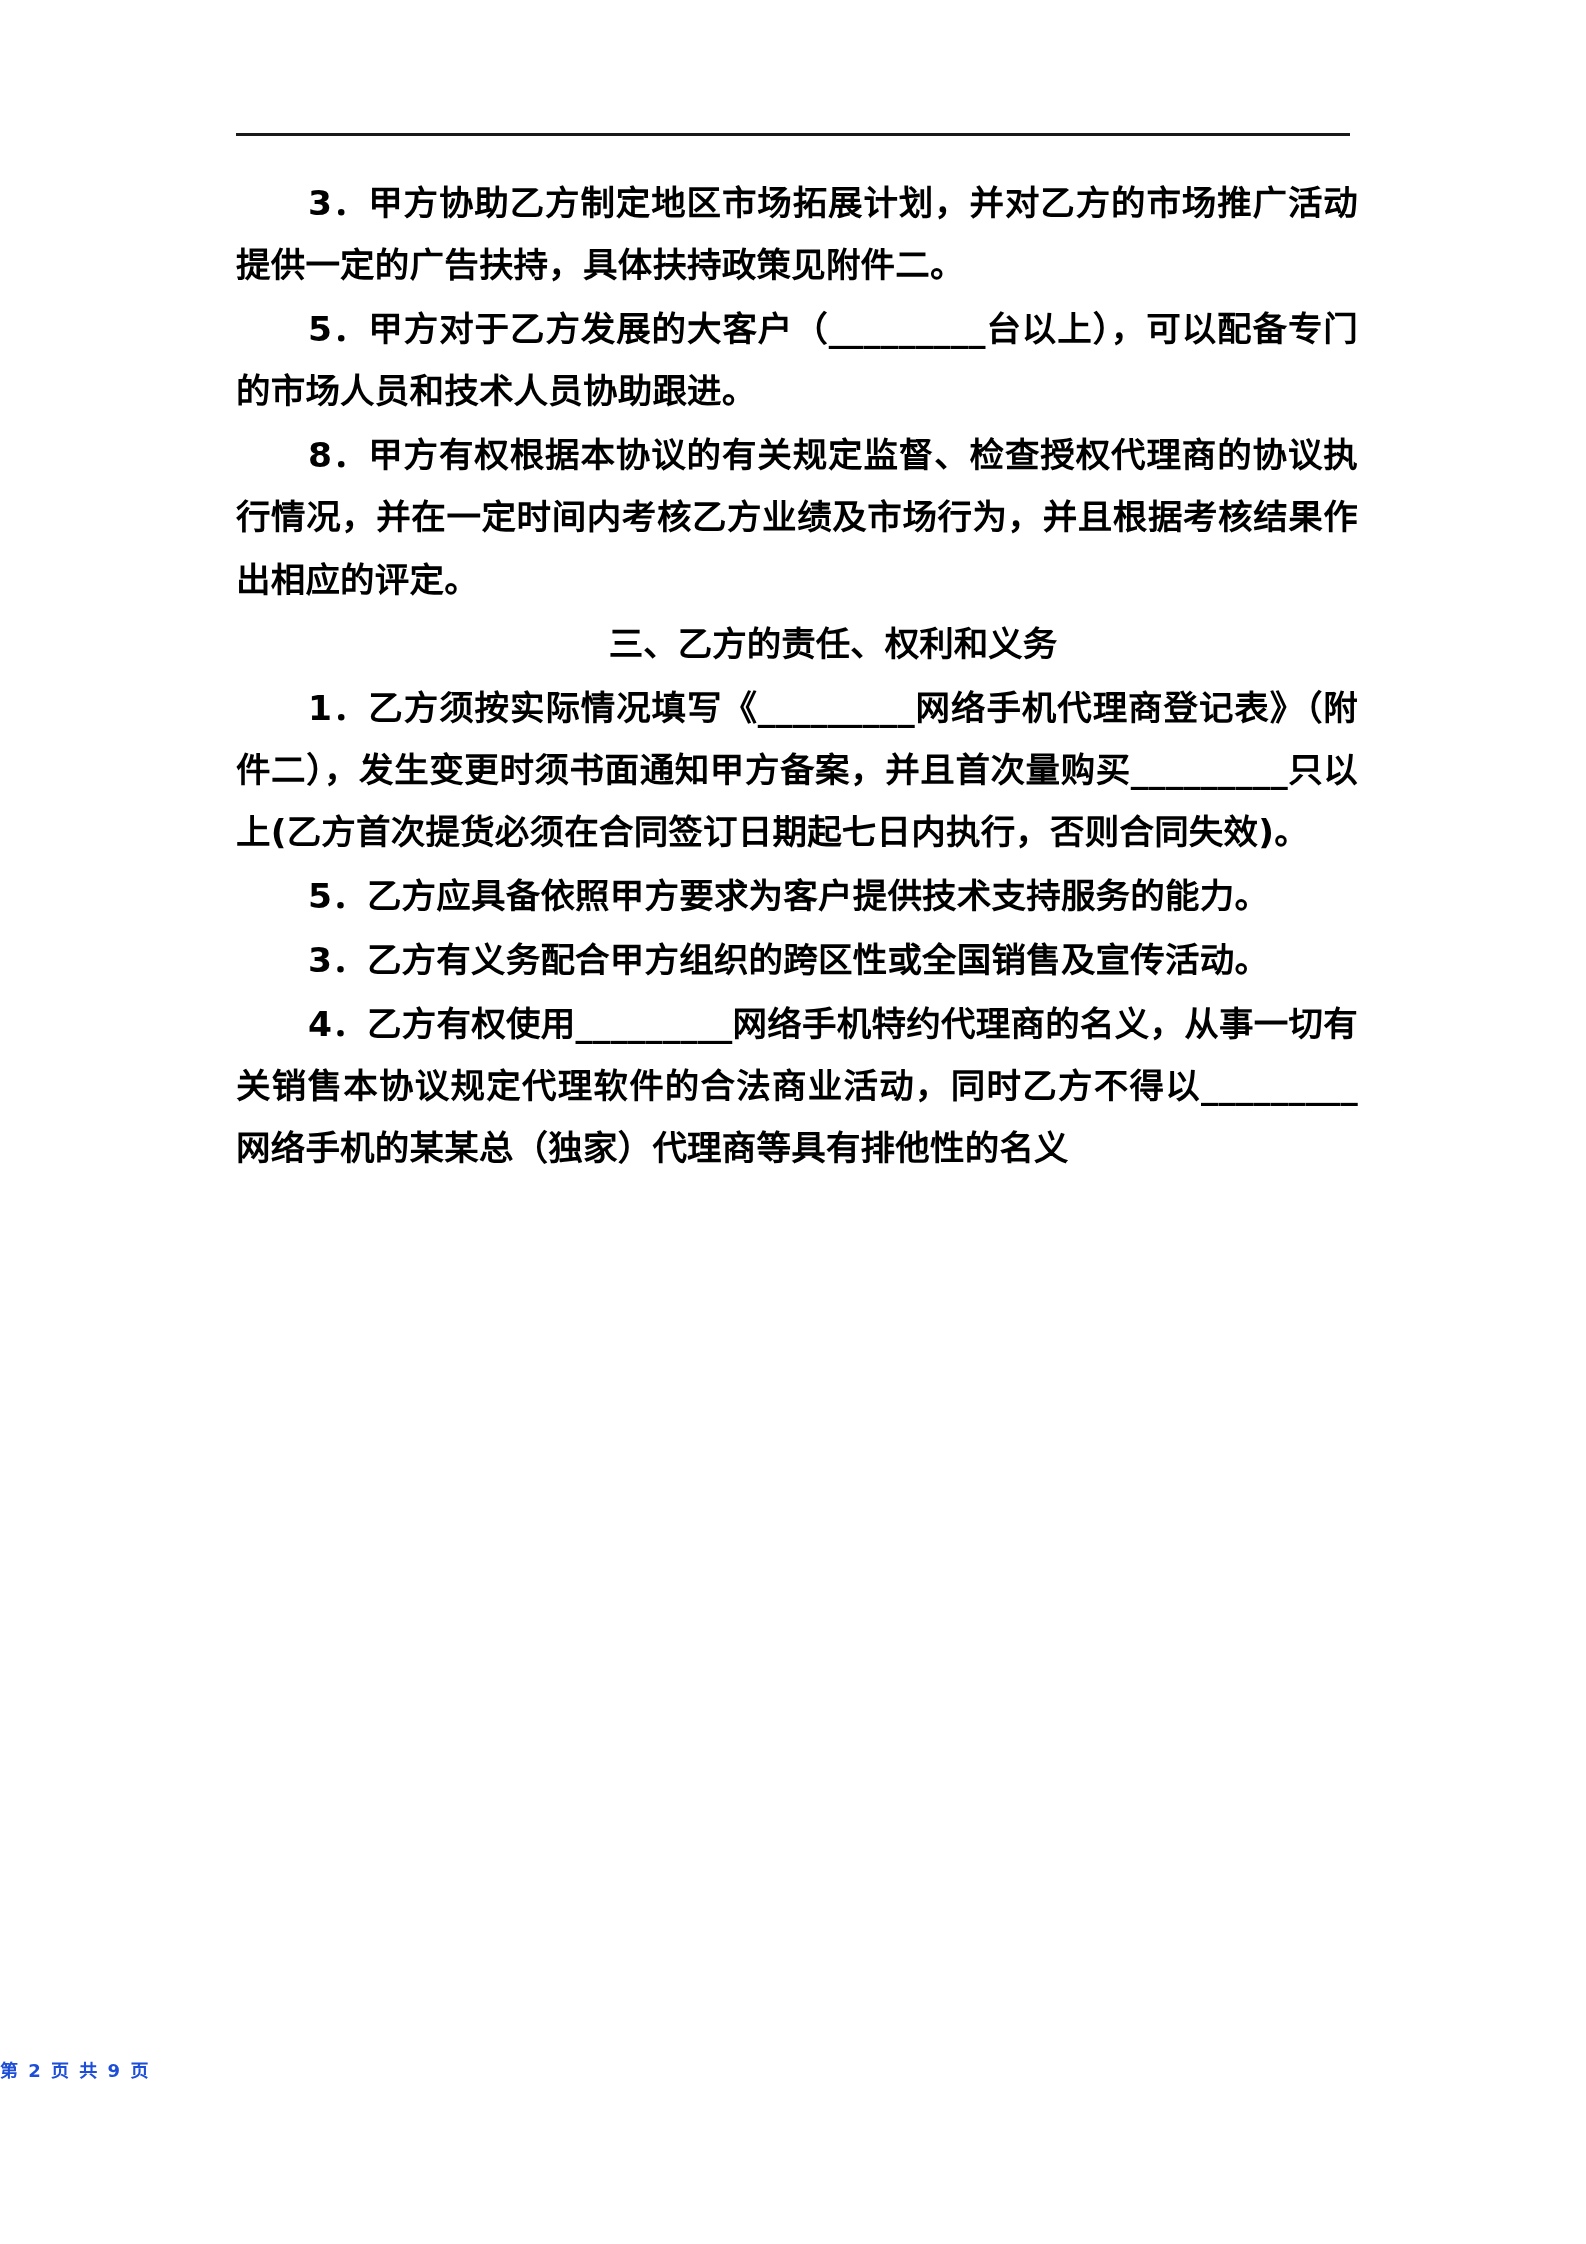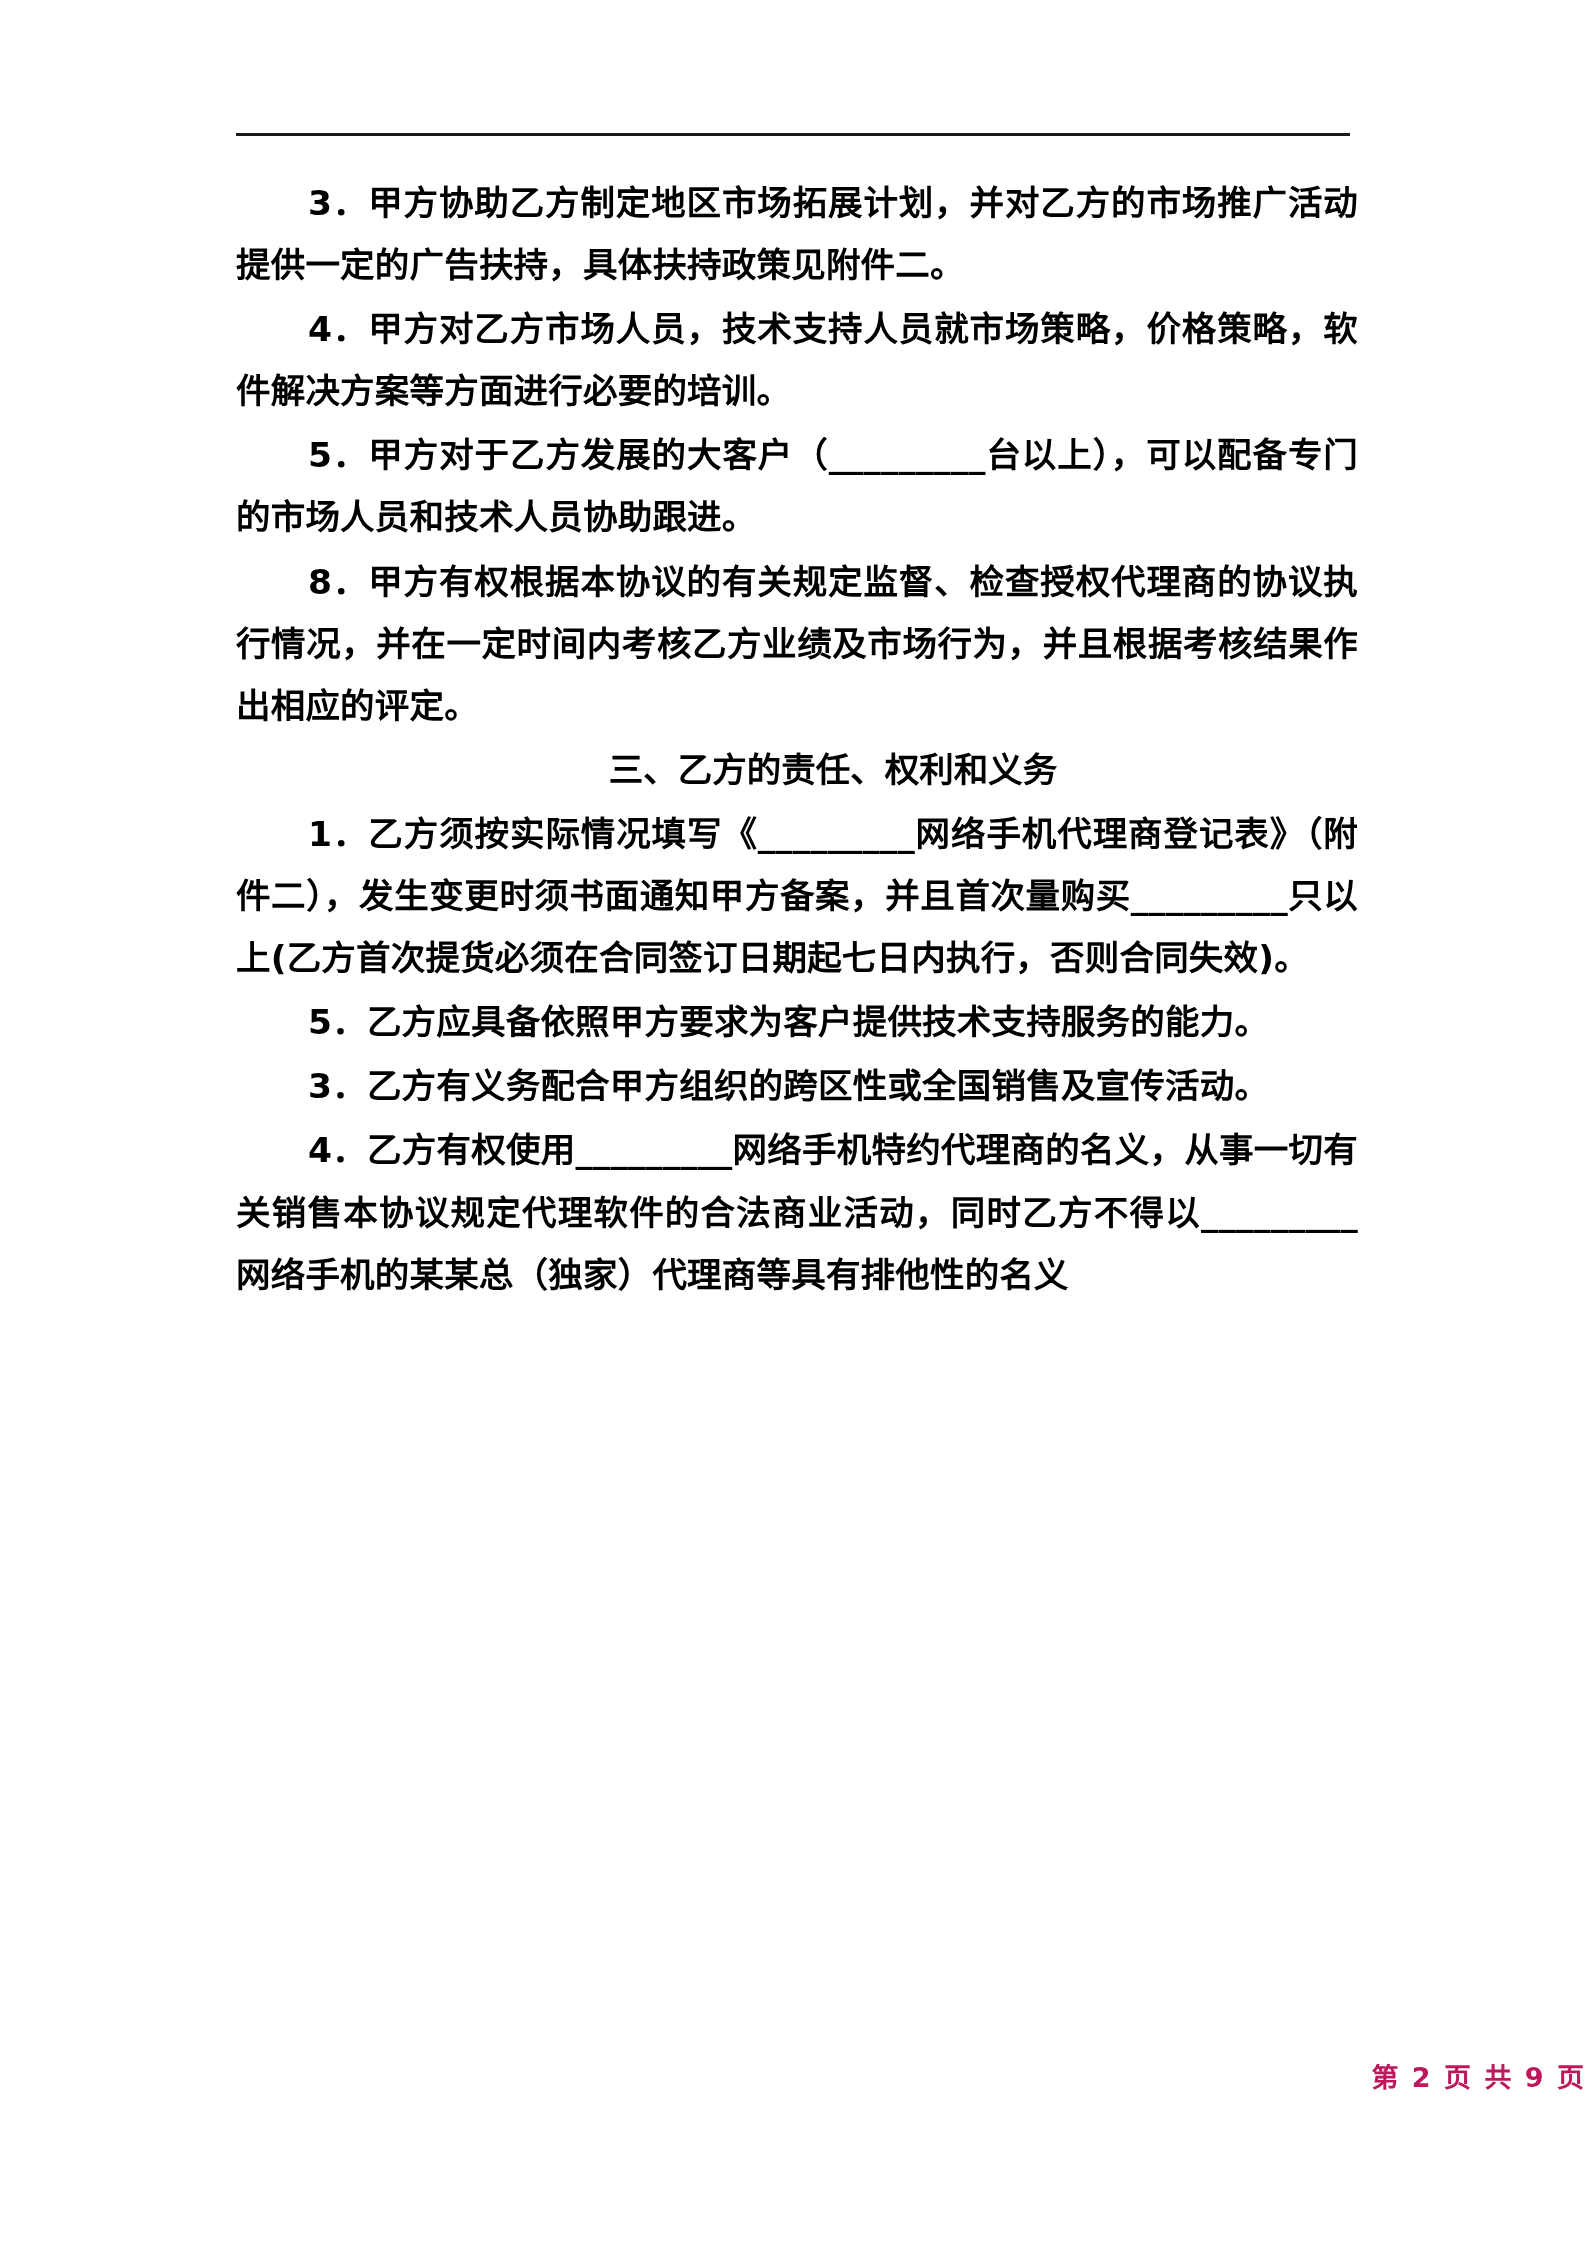--- a/index.html
+++ b/index.html
@@ -59,38 +59,37 @@
     text-indent: 72px;
     margin: 0 0 2px 0;
     color: #000000;
     text-align: center;
   }
   .footer {
     position: absolute;
     left: 0;
     top: 2056px;
     width: 1586px;
-    text-align: right;
-    font-size: 27px;
+    text-align: left;
+    font-size: 18px;
     font-weight: 700;
     letter-spacing: 2px;
-    color: #be185d;
+    color: #1d4ed8;
   }
 </style>
 </head>
 <body>
 
 <div class="page">
 
   <div class="header-rule"></div>
 
   <div class="content">
 
     <p class="para indent">3．甲方协助乙方制定地区市场拓展计划，并对乙方的市场推广活动提供一定的广告扶持，具体扶持政策见附件二。</p>
-    <p class="para indent">4．甲方对乙方市场人员，技术支持人员就市场策略，价格策略，软件解决方案等方面进行必要的培训。</p>
     <p class="para indent">5．甲方对于乙方发展的大客户（_________台以上），可以配备专门的市场人员和技术人员协助跟进。</p>
     <p class="para indent">8．甲方有权根据本协议的有关规定监督、检查授权代理商的协议执行情况，并在一定时间内考核乙方业绩及市场行为，并且根据考核结果作出相应的评定。</p>
 
     <p class="heading">三、乙方的责任、权利和义务</p>
 
     <p class="para indent">1．乙方须按实际情况填写《_________网络手机代理商登记表》（附件二），发生变更时须书面通知甲方备案，并且首次量购买_________只以上(乙方首次提货必须在合同签订日期起七日内执行，否则合同失效)。</p>
     <p class="para indent">5．乙方应具备依照甲方要求为客户提供技术支持服务的能力。</p>
     <p class="para indent">3．乙方有义务配合甲方组织的跨区性或全国销售及宣传活动。</p>
     <p class="para indent">4．乙方有权使用_________网络手机特约代理商的名义，从事一切有关销售本协议规定代理软件的合法商业活动，同时乙方不得以_________网络手机的某某总（独家）代理商等具有排他性的名义</p>
 

